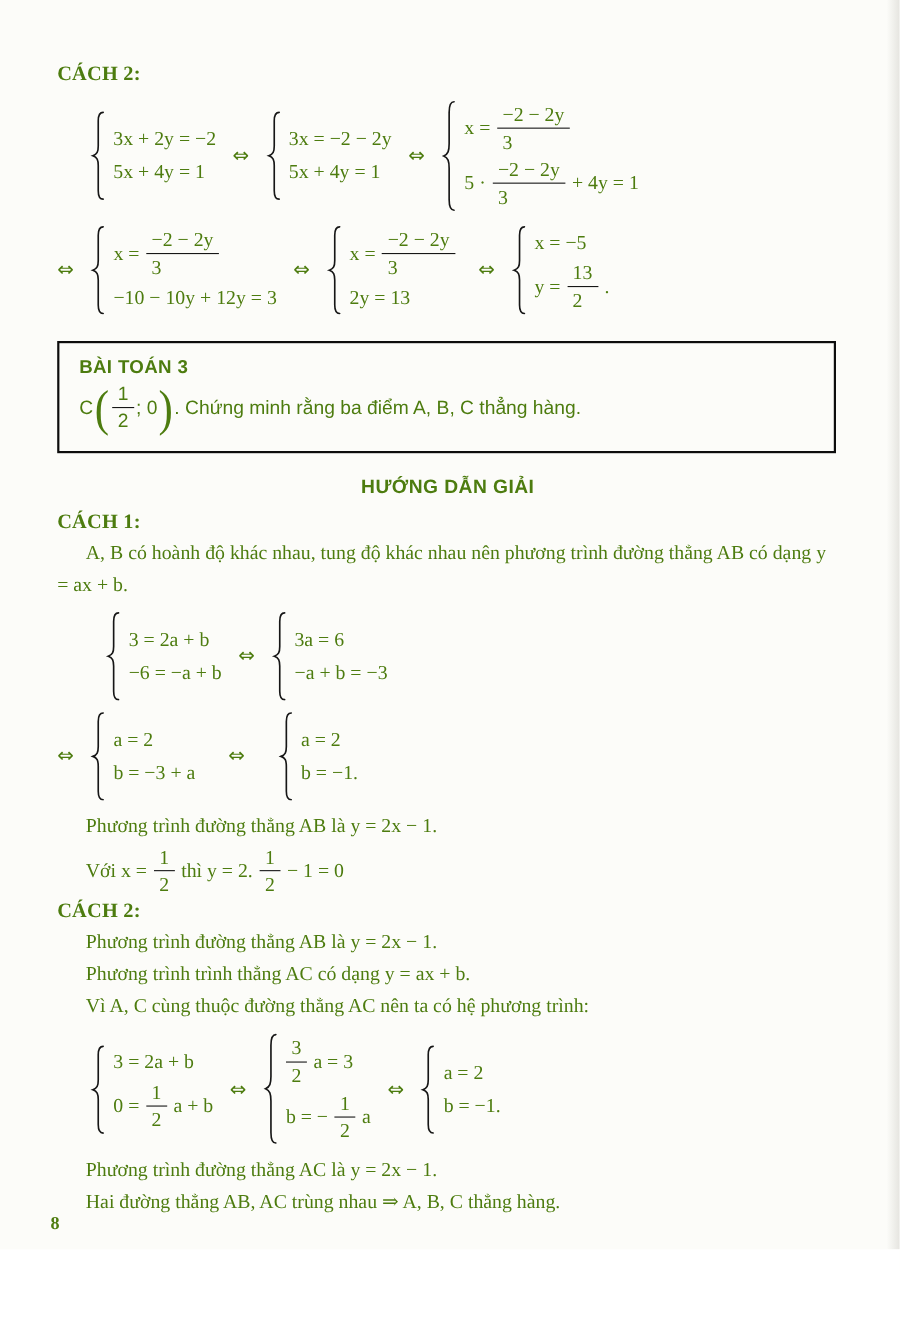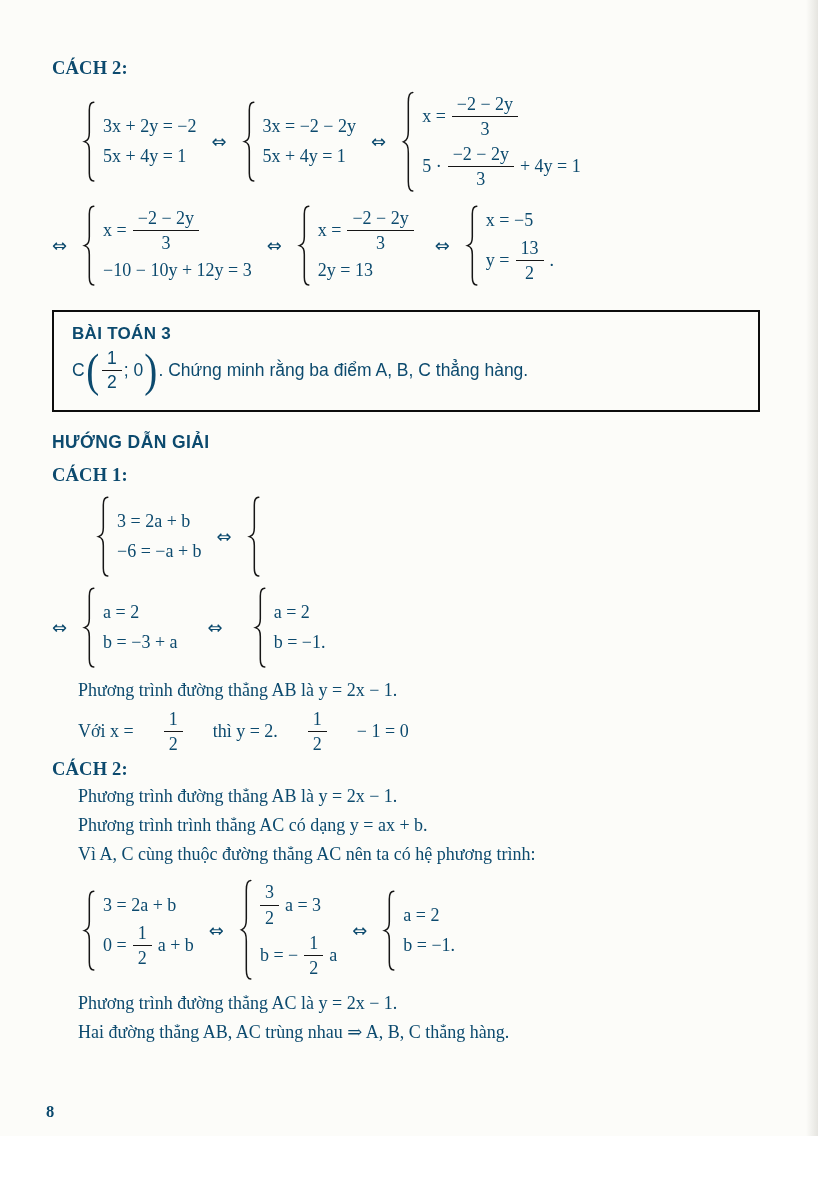--- a/index.html
+++ b/index.html
@@ -4,21 +4,21 @@
 <style>
   * { box-sizing: border-box; }
   html, body { margin: 0; padding: 0; background: #ffffff; }
   .page {
     position: relative;
     width: 818px;
     height: 1136px;
     background: #fcfcf9;
     overflow: hidden;
     font-family: "Liberation Serif", "DejaVu Serif", serif;
-    color: #0c4a6e;
+    color: #4d7c0f;
     font-size: 18px;
   }
   .content { padding: 54px 56px 0 52px; }
 
   .cach-label {
     font-weight: bold;
     font-size: 18.5px;
     margin: 4px 0 2px;
     letter-spacing: 0.2px;
   }
@@ -29,21 +29,21 @@
     font-size: 18px;
     margin: 0 15px;
     flex: none;
   }
   .sys { display: inline-flex; align-items: stretch; flex: none; }
   .braceW { width: 13px; margin-right: 8px; display: flex; align-self: stretch; flex: none; }
   .braceW svg { width: 100%; height: 100%; display: block; }
   .lines { display: flex; flex-direction: column; justify-content: center; gap: 5px; padding: 3px 0; }
   .mline { display: flex; align-items: center; min-height: 25px; white-space: pre; }
   .t { white-space: pre; }
-  .frac { display: inline-flex; flex-direction: column; align-items: center; margin: 0 6px; line-height: 1.12; }
+  .frac { display: inline-flex; flex-direction: column; margin: 0 6px; line-height: 1.12; }
   .frac .num { padding: 0 5px 2px; border-bottom: 1.5px solid #161616; }
   .frac .den { padding: 2px 5px 0; }
 
   p.body { margin: 0; line-height: 29px; text-indent: 26px; }
 
   .box {
     border: 2.6px solid #0d0d0d;
     margin: 24px 2px 0 0;
     padding: 12px 18px 14px;
     font-family: "Liberation Sans", "DejaVu Sans", sans-serif;
@@ -55,29 +55,29 @@
   .bigpar {
     display: inline-block;
     font-family: "Liberation Serif", "DejaVu Serif", serif;
     font-size: 46px;
     font-weight: 400;
     line-height: 0.85;
     transform: scaleX(0.85);
   }
 
   .sol-heading {
-    text-align: left;
+    text-align: center;
     font-family: "Liberation Sans", "DejaVu Sans", sans-serif;
     font-weight: bold;
     font-size: 17.5px;
     margin: 20px 0 12px;
     letter-spacing: 0.4px;
   }
 
-  .pline { display: flex; align-items: center; margin-left: 26px; min-height: 48px; gap: 24px; }
+  .pline { display: flex; align-items: center; margin-left: 26px; min-height: 48px; }
 
   .pagenum {
     position: absolute;
     left: 46px;
     bottom: 14px;
     font-weight: bold;
     font-size: 16.5px;
   }
   .scan-edge {
     position: absolute;
@@ -200,40 +200,45 @@
           </span>
         <span class="t">; 0</span>
         <span class="bigpar">)</span>
         <span class="t">. Chứng minh rằng ba điểm A, B, C thẳng hàng.</span>
       </div>
     </div>
 
     <div class="sol-heading">HƯỚNG DẪN GIẢI</div>
 
     <div class="cach-label">CÁCH 1:</div>
+    <p class="body">A, B có hoành độ khác nhau, tung độ khác nhau nên phương trình đường thẳng AB có dạng y = ax + b.</p>
 
     <div class="mathrow" style="margin:10px 0 0 44px;">
       <span class="sys">
         <span class="braceW">
             <svg viewBox="0 0 16 100" preserveAspectRatio="none">
               <path d="M14.5 1.5 C10 1.5 9 5.5 9 11 L9 39 C9 45.5 7.8 48.3 3 50 C7.8 51.7 9 54.5 9 61 L9 89 C9 94.5 10 98.5 14.5 98.5" fill="none" stroke="#161616" stroke-width="1.5" vector-effect="non-scaling-stroke" stroke-linecap="round"></path>
             </svg>
           </span>
         <span class="lines">
           <span class="mline"><span class="t">3 = 2a + b</span></span>
           <span class="mline"><span class="t">−6 = −a + b</span></span>
         </span>
       </span>
       <span class="arrow">⇔</span>
       <span class="sys">
         <span class="braceW">
             <svg viewBox="0 0 16 100" preserveAspectRatio="none">
               <path d="M14.5 1.5 C10 1.5 9 5.5 9 11 L9 39 C9 45.5 7.8 48.3 3 50 C7.8 51.7 9 54.5 9 61 L9 89 C9 94.5 10 98.5 14.5 98.5" fill="none" stroke="#161616" stroke-width="1.5" vector-effect="non-scaling-stroke" stroke-linecap="round"></path>
             </svg>
           </span>
+        <span class="lines">
+          <span class="mline"><span class="t">3a = 6</span></span>
+          <span class="mline"><span class="t">−a + b = −3</span></span>
+        </span>
       </span>
     </div>
 
     <div class="mathrow" style="margin:10px 0 0 0;">
       <span class="arrow" style="margin-left:0;">⇔</span>
       <span class="sys">
         <span class="braceW">
             <svg viewBox="0 0 16 100" preserveAspectRatio="none">
               <path d="M14.5 1.5 C10 1.5 9 5.5 9 11 L9 39 C9 45.5 7.8 48.3 3 50 C7.8 51.7 9 54.5 9 61 L9 89 C9 94.5 10 98.5 14.5 98.5" fill="none" stroke="#161616" stroke-width="1.5" vector-effect="non-scaling-stroke" stroke-linecap="round"></path>
             </svg>

